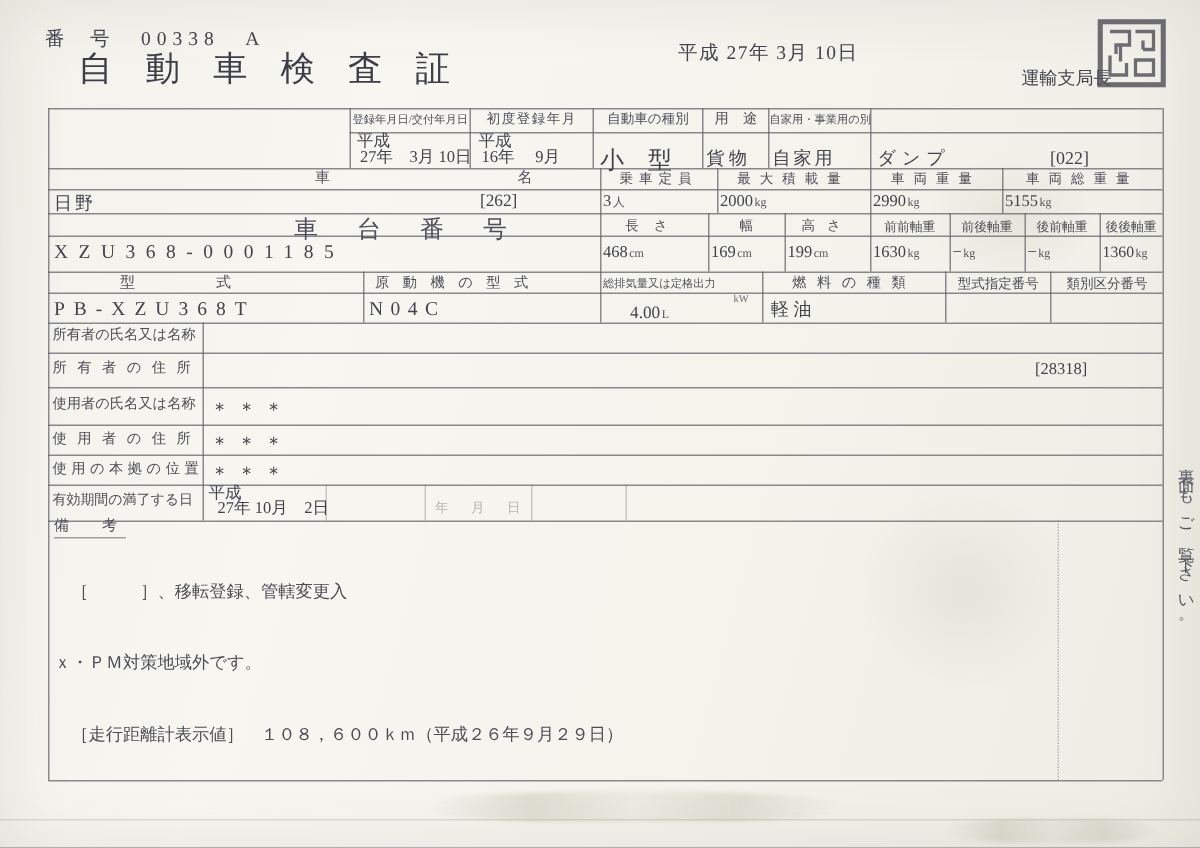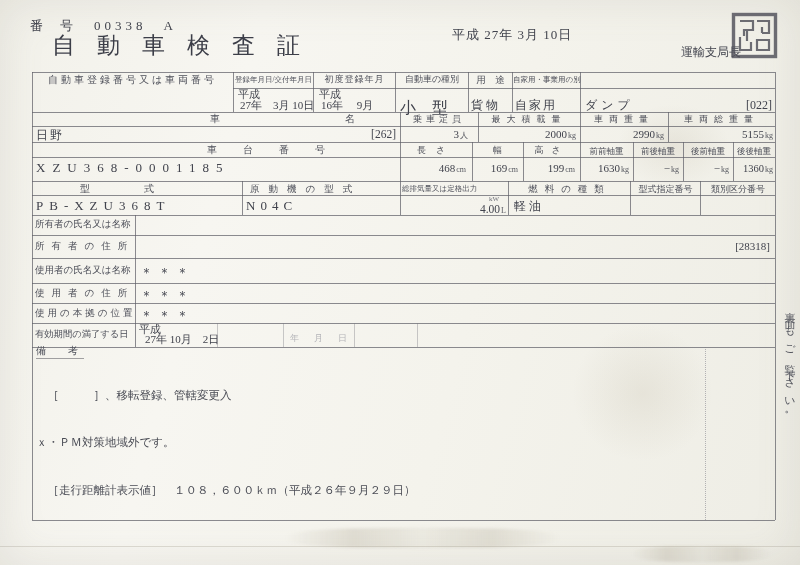--- a/index.html
+++ b/index.html
@@ -5,21 +5,21 @@
   html,body{margin:0;padding:0;background:#9a9a9a;}
   .paper{
     position:relative;width:800px;height:565px;overflow:hidden;
     background:linear-gradient(105deg,#f2f1ea 0%,#f7f6f1 28%,#f4f3ec 58%,#eeede5 100%);
     box-shadow:inset 0 0 45px rgba(120,114,98,.14);
     font-family:"Liberation Serif","DejaVu Serif",serif;
   }
   .t{position:absolute;color:#41434d;white-space:pre;line-height:1.08;}
   .lbl{color:#4d4f59;}
   .ctr{text-align:center;}
-  .rt{text-align:right;}
+  .rt{text-align:left;}
   .u{font-size:8px;color:#55575f;margin-left:1px;}
   .faint{color:#b4b4b8;}
   .h,.v{position:absolute;background:rgba(96,96,104,.72);}
   .h{height:1px;}
   .v{width:1px;}
   .v.f{background:rgba(120,120,128,.38);}
   .v.dot{background:none;border-left:1px dotted rgba(128,128,136,.55);}
   .rl{height:13.2px;font-size:11.5px;color:#4a4c55;white-space:pre;}
   .vert{writing-mode:vertical-rl;letter-spacing:7px;color:#55575f;}
   .ghost{position:absolute;border-radius:50%;
@@ -99,21 +99,20 @@
     <i class="v" style="left:630px;top:181px;height:34px"></i>
     <i class="v" style="left:700px;top:181px;height:34px"></i>
     <i class="v" style="left:135px;top:215px;height:132px"></i>
     <i class="v f" style="left:217px;top:323px;height:24px"></i>
     <i class="v f" style="left:283px;top:323px;height:24px"></i>
     <i class="v f" style="left:354px;top:323px;height:24px"></i>
     <i class="v f" style="left:417px;top:323px;height:24px"></i>
     <i class="v dot" style="left:705px;top:347px;height:173px"></i>
   </div>
 
-  <div class="t lbl ctr" style="left:32px;top:75px;width:201px;font-size:10px;letter-spacing:3px">自動車登録番号又は車両番号</div>
   <div class="t lbl ctr" style="left:234px;top:76px;width:79px;font-size:7.5px">登録年月日/交付年月日</div>
   <div class="t lbl ctr" style="left:314px;top:75px;width:81px;font-size:9px;letter-spacing:1px">初度登録年月</div>
   <div class="t lbl ctr" style="left:396px;top:75px;width:72px;font-size:9px">自動車の種別</div>
   <div class="t lbl ctr" style="left:469px;top:75px;width:43px;font-size:9.5px">用　途</div>
   <div class="t lbl ctr" style="left:513px;top:76px;width:67px;font-size:7.5px">自家用・事業用の別</div>
 
   <div class="t" style="left:238px;top:89px;font-size:11px">平成</div>
   <div class="t" style="left:240px;top:100px;font-size:11px">27年　3月 10日</div>
   <div class="t" style="left:319px;top:89px;font-size:11px">平成</div>
   <div class="t" style="left:321px;top:100px;font-size:11px">16年　 9月</div>
@@ -129,21 +128,21 @@
   <div class="t lbl ctr" style="left:581px;top:115px;width:86px;font-size:9px;letter-spacing:6px">車両重量</div>
   <div class="t lbl ctr" style="left:669px;top:115px;width:105px;font-size:9px;letter-spacing:6px">車両総重量</div>
 
   <div class="t" style="left:36px;top:129px;font-size:12px;letter-spacing:2px">日野</div>
   <div class="t rt" style="left:320px;top:128px;width:76px;font-size:11.5px">[262]</div>
   <div class="t rt" style="left:402px;top:129px;width:66px;font-size:11px"><span>3</span><span class="u">人</span></div>
   <div class="t rt" style="left:480px;top:129px;width:96px;font-size:11px"><span>2000</span><span class="u">kg</span></div>
   <div class="t rt" style="left:582px;top:129px;width:82px;font-size:11px"><span>2990</span><span class="u">kg</span></div>
   <div class="t rt" style="left:670px;top:129px;width:103px;font-size:11px"><span>5155</span><span class="u">kg</span></div>
 
-  <div class="t lbl" style="left:207px;top:145px;font-size:10px;letter-spacing:26px">車台番号</div>
+  <div class="t lbl" style="left:196px;top:145px;font-size:16px;letter-spacing:26px">車台番号</div>
   <div class="t lbl ctr" style="left:401px;top:146px;width:70px;font-size:9px;letter-spacing:10px">長さ</div>
   <div class="t lbl ctr" style="left:473px;top:146px;width:49px;font-size:9px">幅</div>
   <div class="t lbl ctr" style="left:524px;top:146px;width:55px;font-size:9px;letter-spacing:8px">高さ</div>
   <div class="t lbl ctr" style="left:581px;top:147px;width:51px;font-size:8.5px">前前軸重</div>
   <div class="t lbl ctr" style="left:634px;top:147px;width:48px;font-size:8.5px">前後軸重</div>
   <div class="t lbl ctr" style="left:684px;top:147px;width:48px;font-size:8.5px">後前軸重</div>
   <div class="t lbl ctr" style="left:734px;top:147px;width:40px;font-size:8.5px">後後軸重</div>
 
   <div class="t" style="left:36px;top:161px;font-size:13px;letter-spacing:7px">XZU368-0001185</div>
   <div class="t rt" style="left:402px;top:163px;width:64px;font-size:11px"><span>468</span><span class="u">cm</span></div>

